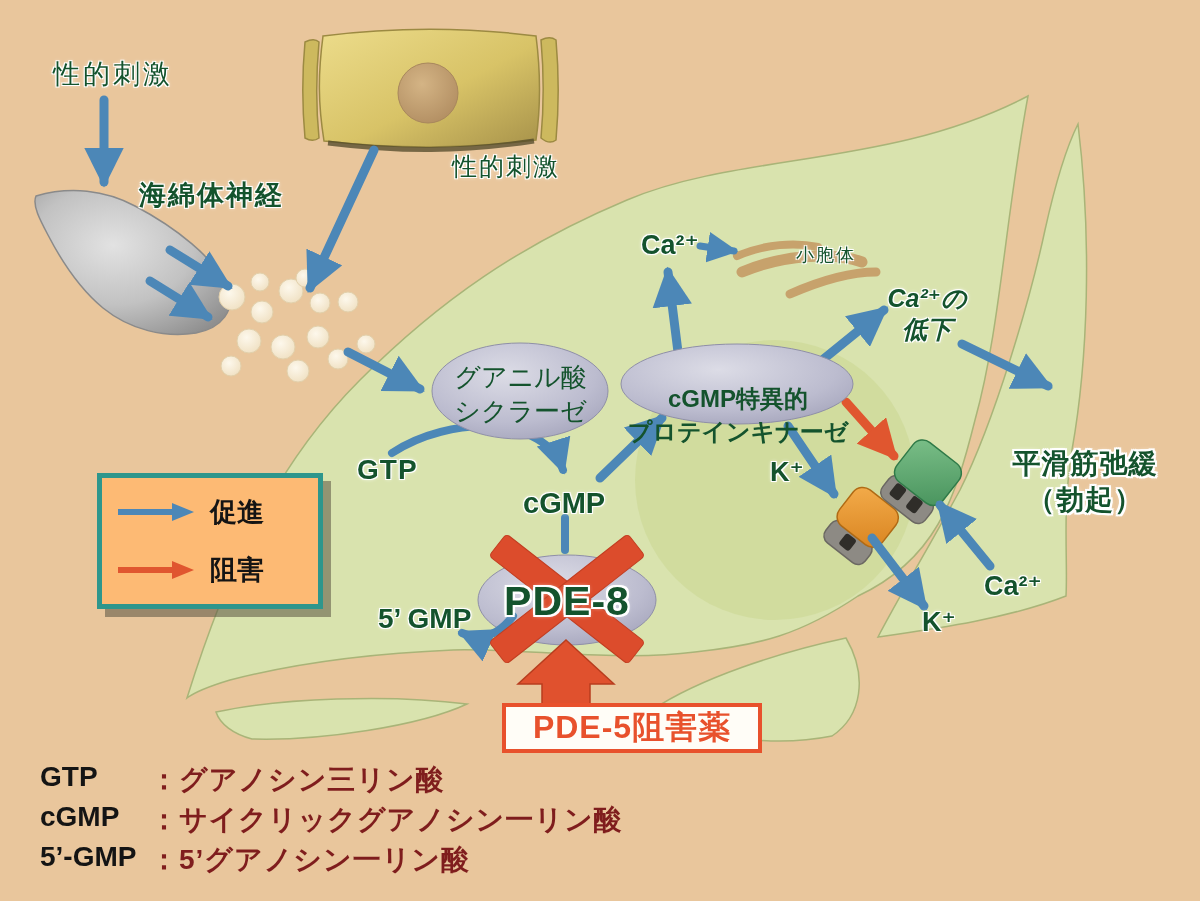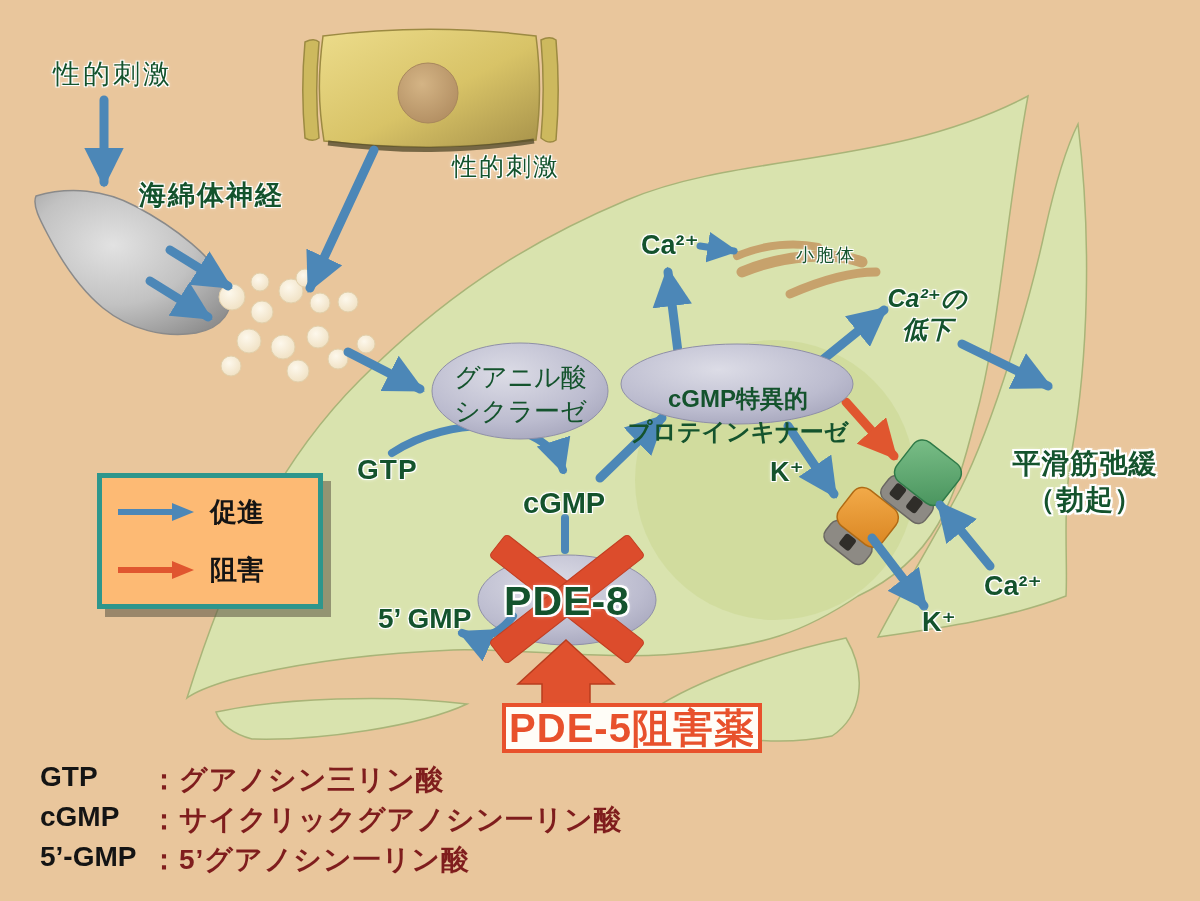--- a/index.html
+++ b/index.html
@@ -28,21 +28,21 @@
     display:flex;flex-direction:column;justify-content:space-between;
     padding:16px 14px;box-sizing:content-box;
   }
   .legend-row{display:flex;align-items:center;gap:14px;}
   .legend-row span{font-size:27px;font-weight:bold;color:#141414;}
   .inhibitor-box{
     position:absolute;left:502px;top:703px;width:260px;height:50px;z-index:4;
     background:#fffdf7;border:4px solid #e8512c;box-sizing:border-box;
     display:flex;align-items:center;justify-content:center;
   }
-  .inhibitor-box span{font-size:40px;font-weight:bold;color:#e8512c;letter-spacing:1px;}
+  .inhibitor-box span{font-size:32px;font-weight:bold;color:#e8512c;letter-spacing:1px;}
   .def-term{position:absolute;z-index:3;font-size:28px;font-weight:bold;color:#141414;}
   .def-text{position:absolute;z-index:3;font-size:28px;font-weight:bold;color:#7f1d1d;letter-spacing:1px;}
 </style>
 </head>
 <body>
 
 <div id="stage">
 
 <svg id="bg" width="1200" height="901" viewBox="0 0 1200 901">
   <defs>

